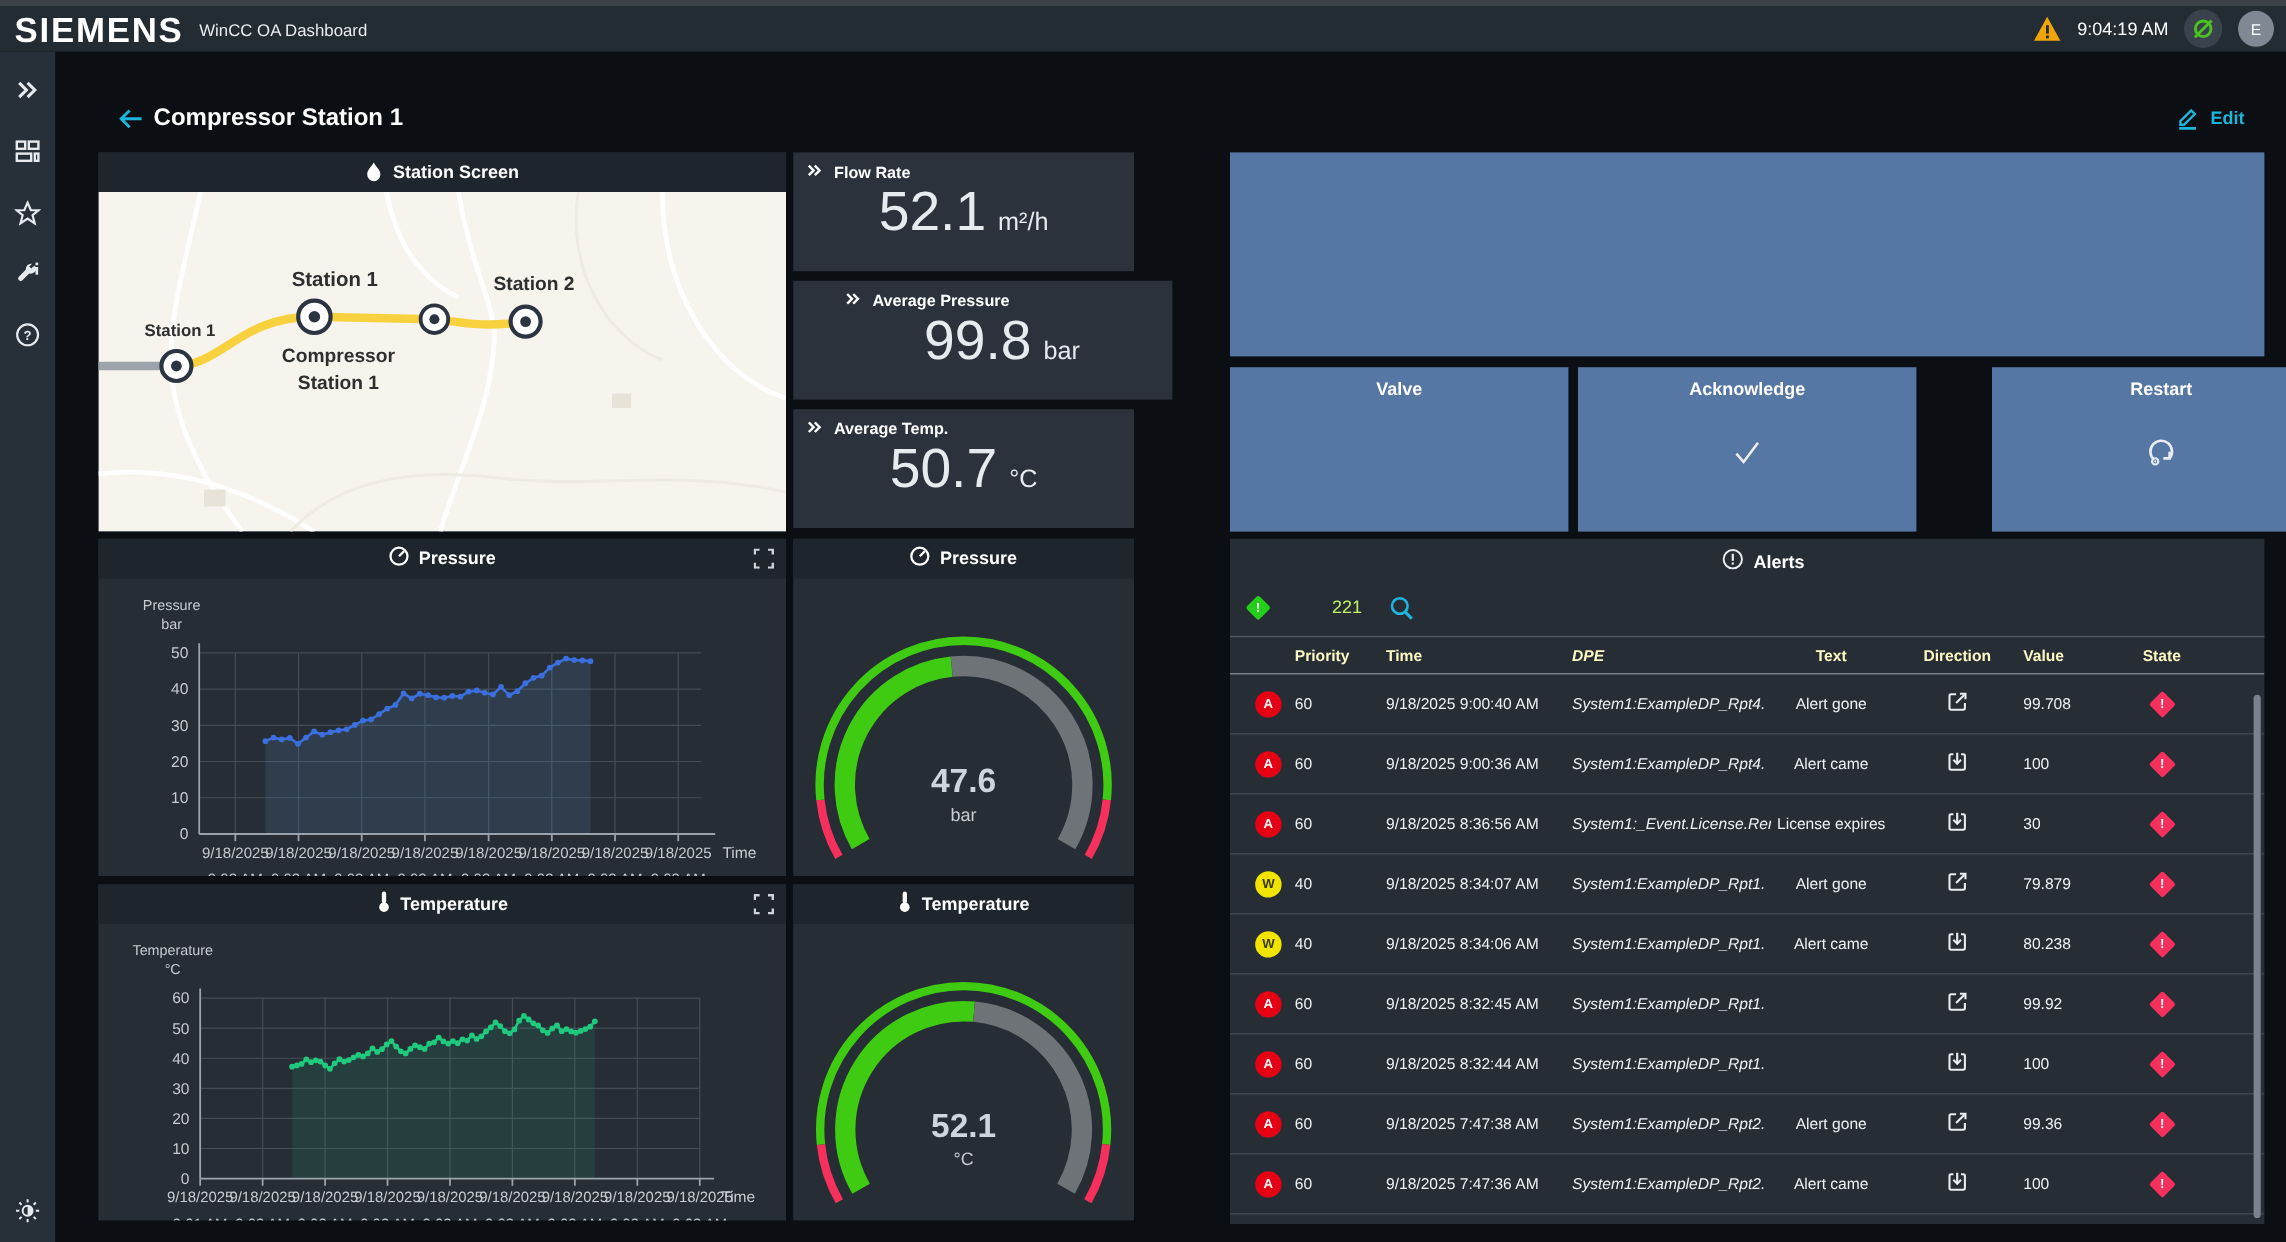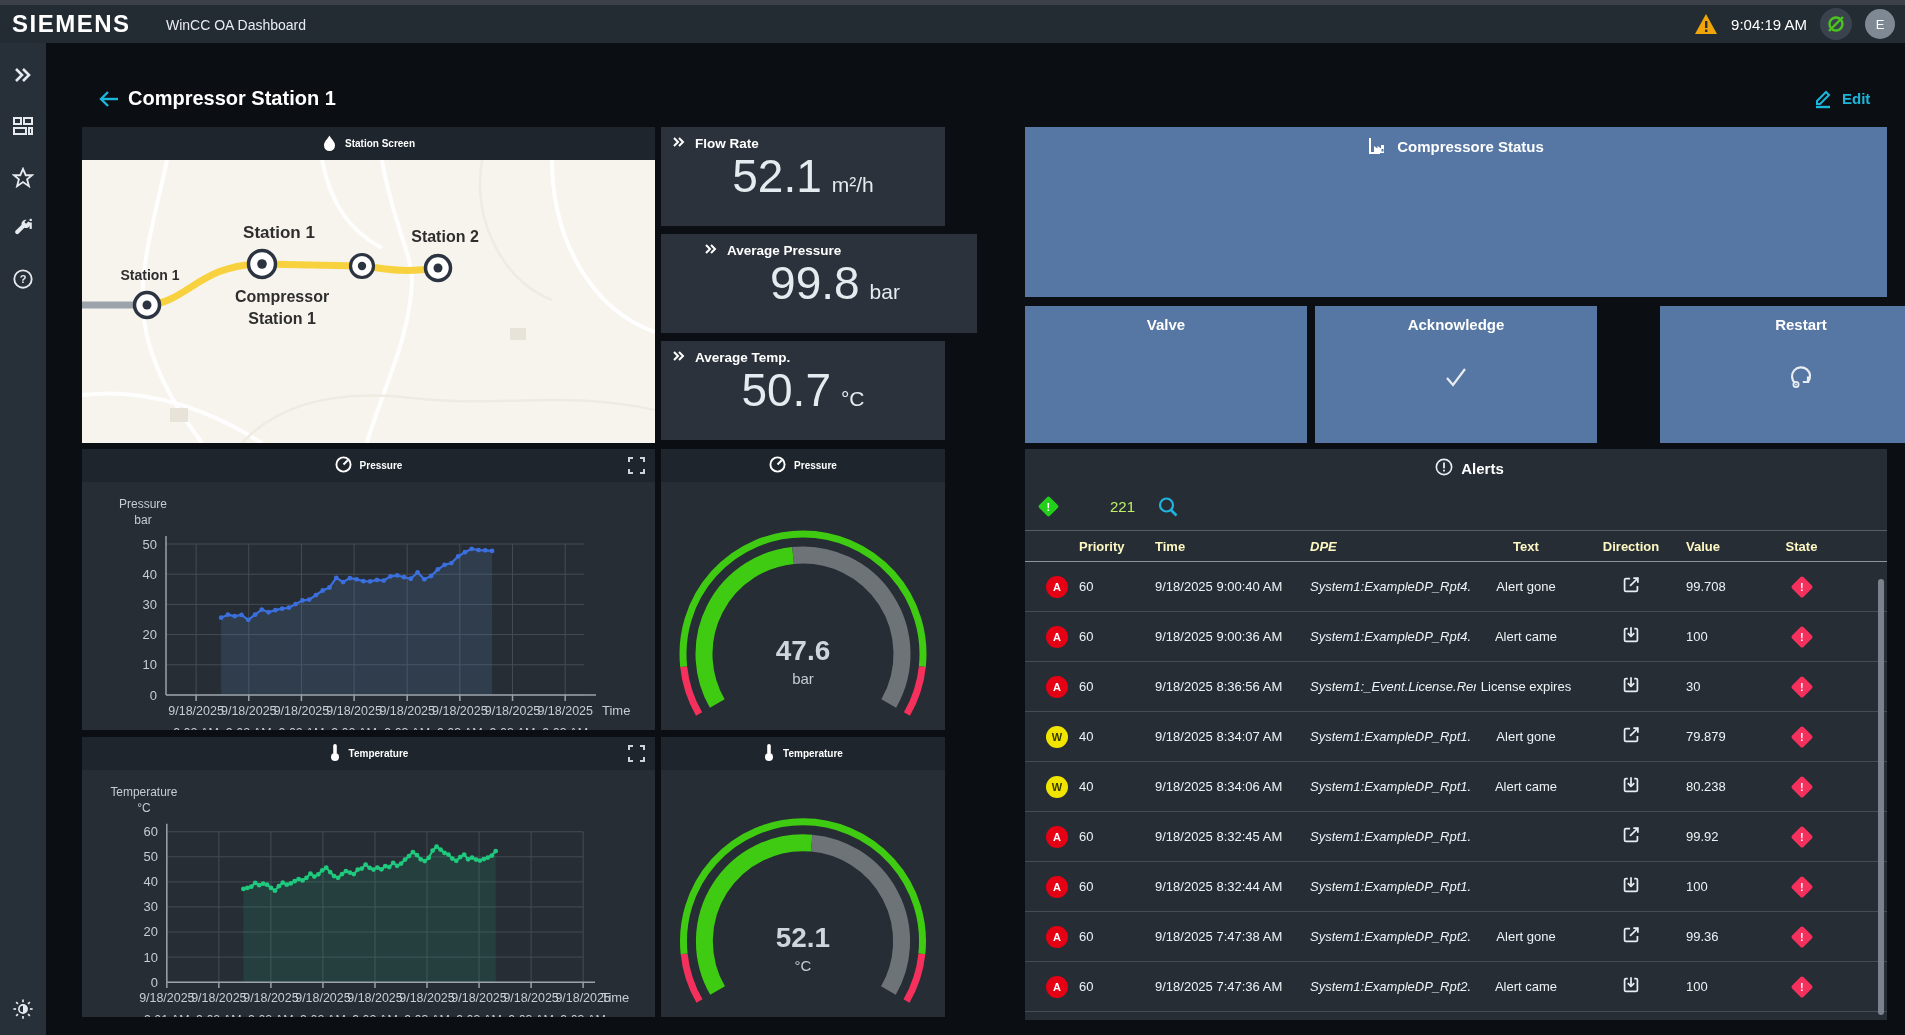--- a/index.html
+++ b/index.html
@@ -1,41 +1,41 @@
 <!DOCTYPE html>
 <html><head>
 <meta charset="utf-8">
 <style>
   html,body{margin:0;padding:0;background:#07090c;font-family:"Liberation Sans",sans-serif;}
   .screen{position:relative;width:1905px;height:1035px;background:#0b0f14;overflow:hidden;}
 
   
   .topstrip{position:absolute;top:0;left:0;right:0;height:5px;background:#3d4249;}
   .topbar{position:absolute;top:5px;left:0;right:0;height:38px;background:#232b33;}
-  .brand{position:absolute;left:12px;top:5px;font-size:24px;font-weight:bold;color:#fff;letter-spacing:1.5px;}
+  .brand{position:absolute;left:12px;top:5px;font-size:29px;font-weight:bold;color:#fff;letter-spacing:1.5px;}
   .app-title{position:absolute;left:166px;top:12px;font-size:14px;color:#e9edf1;}
   .topbar-right{position:absolute;right:10px;top:0;height:38px;display:flex;align-items:center;gap:13px;text-align:center;}
   .time{color:#fff;font-size:15px;}
   .conn-btn{width:32px;height:32px;border-radius:50%;background:#3a434d;display:flex;align-items:center;justify-content:center;cursor:pointer;}
   .avatar{width:30px;height:30px;border-radius:50%;background:#7e8994;color:#fff;font-size:13px;display:flex;align-items:center;justify-content:center;cursor:pointer;}
 
   
   .sidebar{position:absolute;left:0;top:43px;bottom:0;width:46px;background:#272f38;display:flex;flex-direction:column;align-items:center;padding-top:20px;gap:27px;box-sizing:border-box;}
   .side-ic{width:24px;height:24px;display:flex;align-items:center;justify-content:center;cursor:pointer;}
   .side-spacer{flex:1;}
   .theme{margin-bottom:14px;}
 
   
   .back-btn{position:absolute;left:98px;top:89px;width:22px;height:20px;cursor:pointer;}
   .page-title{position:absolute;left:128px;top:87px;color:#fff;font-size:20px;font-weight:bold;}
   .edit-btn{position:absolute;left:1812px;top:87px;display:flex;align-items:center;gap:8px;color:#1ab6dc;font-weight:bold;font-size:15px;cursor:pointer;}
 
   
   .panel{position:absolute;background:#262d35;}
-  .panel-header{height:33px;background:#1e252c;display:flex;align-items:center;justify-content:center;gap:8px;color:#fff;font-weight:bold;font-size:10px;position:relative;}
+  .panel-header{height:33px;background:#1e252c;display:flex;align-items:center;justify-content:center;gap:8px;color:#fff;font-weight:bold;font-size:15px;position:relative;}
   .expand{position:absolute;right:10px;top:8px;width:17px;height:17px;cursor:pointer;}
   .pbody{position:absolute;top:33px;left:0;right:0;bottom:0;}
 
   
   .map-svg{display:block;}
 
   
   .kpi{position:absolute;left:661px;width:284px;height:99px;background:#2b323b;}
   .kpi-head{display:flex;align-items:center;gap:9px;padding:9px 0 0 11px;color:#fff;font-size:13.5px;font-weight:bold;}
   .kpi-value{display:flex;justify-content:center;align-items:baseline;gap:10px;margin-top:-2px;color:#e6ebf0;}
@@ -257,30 +257,20 @@
           </svg></span>
       <span>Average Temp.</span>
     </div>
     <div class="kpi-value">
       <span class="kpi-num">50.7</span>
       <span class="kpi-unit">°C</span>
     </div>
   </section>
 
   <section class="status-panel">
-    <div class="status-title">
-      <span style="display:flex;">
-        <svg width="20" height="18" viewBox="0 0 20 18">
-            <polyline points="2,1 2,16 12,16" fill="none" stroke="#fff" stroke-width="2"></polyline>
-            <path d="M6,16 V9 L9.5,11.5 V9 L13,11.5 V8 H16 V16 Z" fill="#fff"></path>
-            <rect x="13.5" y="12" width="2" height="2.5" fill="#5676a3"></rect>
-          </svg>
-      </span>
-      <span>Compressore Status</span>
-    </div>
   </section>
 
   <section class="ctl" style="left:1025px;">
     <div class="ctl-title">Valve</div>
   </section>
   <section class="ctl" style="left:1315px;">
     <div class="ctl-title">Acknowledge</div>
     <div class="ctl-body">
       <span><svg width="26" height="22" viewBox="0 0 26 22">
             <polyline points="4,12 10,19 22,3" fill="none" stroke="#e9edf1" stroke-width="2.2"></polyline>

